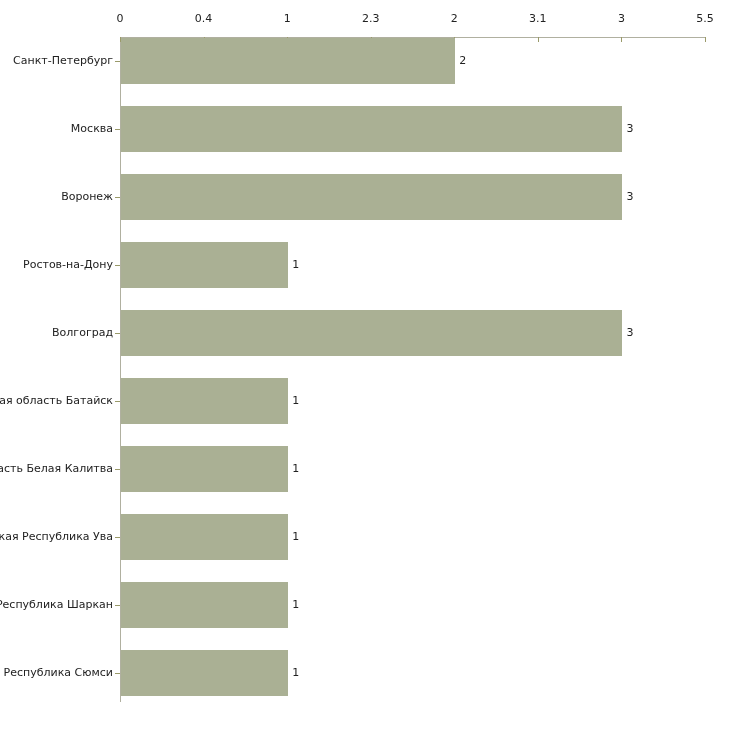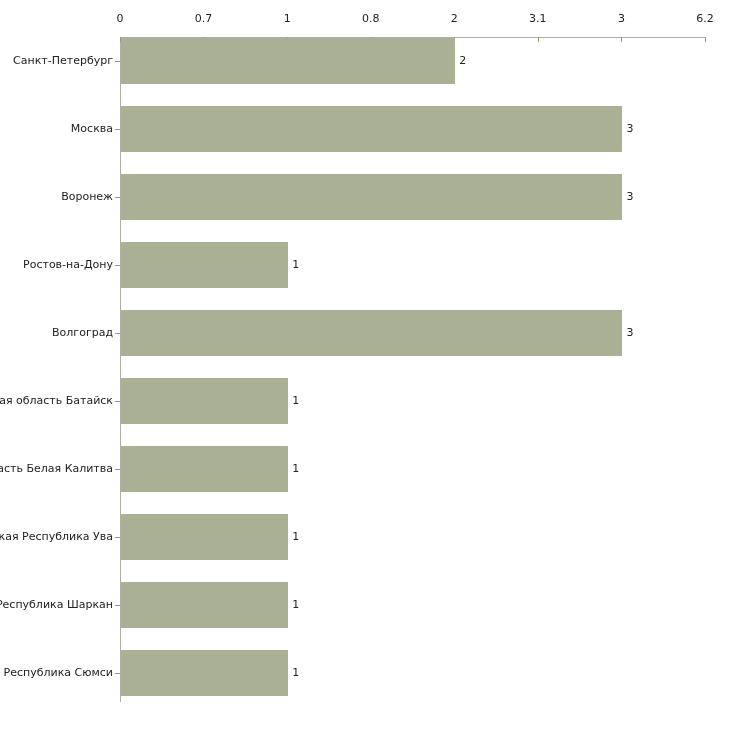--- a/index.html
+++ b/index.html
@@ -108,33 +108,33 @@
 <div id="chart-root">
 
   <div class="axis-line-top"></div>
 
   <div class="axis-line-left"></div>
 
   <div id="xticks-layer">
       <div class="xtick" style="left: 120px;"></div>
       <div class="xtick-label" style="left: 120px;">0</div>
       <div class="xtick" style="left: 203.571px;"></div>
-      <div class="xtick-label" style="left: 203.571px;">0.7</div>
+      <div class="xtick-label" style="left: 203.571px;">0.4</div>
       <div class="xtick" style="left: 287.143px;"></div>
       <div class="xtick-label" style="left: 287.143px;">1</div>
       <div class="xtick" style="left: 370.714px;"></div>
-      <div class="xtick-label" style="left: 370.714px;">0.8</div>
+      <div class="xtick-label" style="left: 370.714px;">2.3</div>
       <div class="xtick" style="left: 454.286px;"></div>
       <div class="xtick-label" style="left: 454.286px;">2</div>
       <div class="xtick" style="left: 537.857px;"></div>
       <div class="xtick-label" style="left: 537.857px;">3.1</div>
       <div class="xtick" style="left: 621.429px;"></div>
       <div class="xtick-label" style="left: 621.429px;">3</div>
       <div class="xtick" style="left: 705px;"></div>
-      <div class="xtick-label" style="left: 705px;">6.2</div>
+      <div class="xtick-label" style="left: 705px;">5.5</div>
     </div>
 
   <div id="yticks-layer">
       <div class="ytick" style="top: 61px;"></div>
       <div class="ylabel-clip" style="top: 61px;">
         <div class="ytick-label" style="position: relative; transform: none;">Санкт-Петербург</div>
       </div>
       <div class="ytick" style="top: 129px;"></div>
       <div class="ylabel-clip" style="top: 129px;">
         <div class="ytick-label" style="position: relative; transform: none;">Москва</div>

